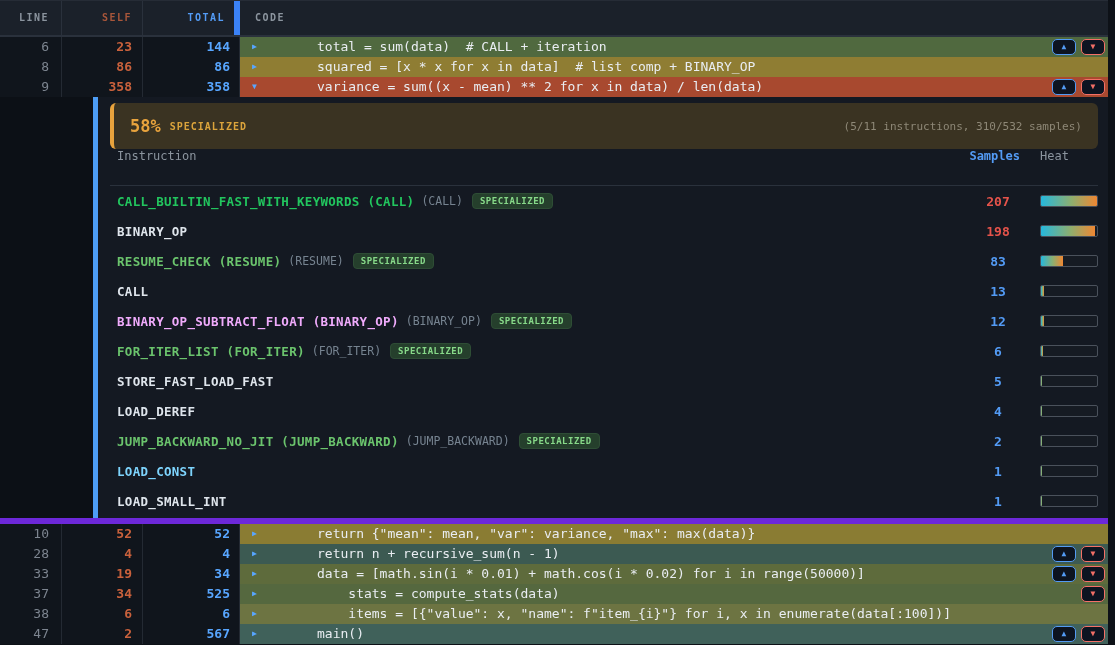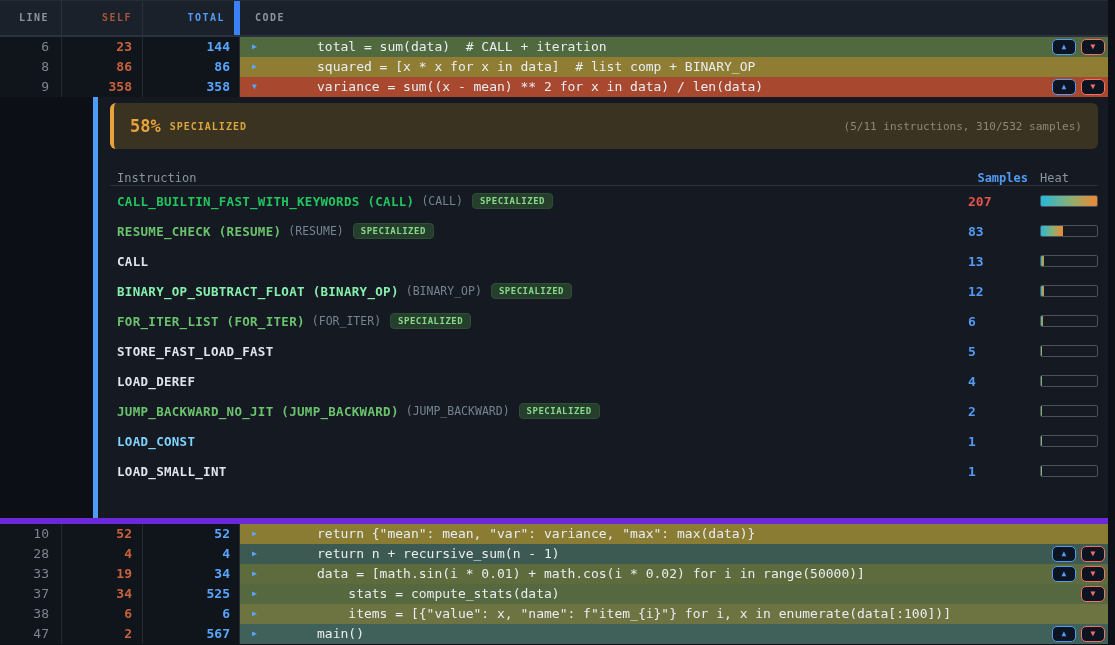--- a/index.html
+++ b/index.html
@@ -42,33 +42,33 @@
   .gutter { width:93px; background:#0c1016; }
   .vline { width:5px; background:#4d9df6; }
   .pcontent { flex:1; padding:0 10px 0 12px; }
 
   .banner { margin-top:6px; height:46px; background:#3a3322; border-left:4px solid #e8a33d;
     border-radius:6px; display:flex; align-items:center; padding:0 16px; }
   .pct { font-size:17px; font-weight:bold; color:#e8a33d; }
   .plabel { font-size:10px; font-weight:bold; color:#dba43c; letter-spacing:1px; margin-left:9px; }
   .pdetail { margin-left:auto; font-size:11px; color:#8e8877; }
 
-  .ihdr { height:36px; display:flex; align-items:flex-end; padding-left:7px; }
+  .ihdr { height:36px; display:flex; align-items:flex-start; padding-left:7px;gap:8px; }
   .ih-name { flex:1; font-size:12px; color:#8b949e; }
   .ih-samples { width:60px; text-align:right; font-size:12px; font-weight:bold; color:#539bf5; }
   .ih-heat { width:58px; margin-left:12px; font-size:12px; color:#8b949e; }
   .idiv { height:1px; background:#2a313c; }
 
   .irow { height:30px; display:flex; align-items:center; padding-left:7px; }
   .iname { flex:1; display:flex; align-items:center; }
   .nm { font-size:12.5px; font-weight:bold; letter-spacing:0.3px; }
   .base { font-size:11.5px; color:#768390; margin-left:7px; }
   .badge { margin-left:9px; font-size:9px; font-weight:bold; letter-spacing:0.5px;
     color:#87d989; background:#253f2c; border:1px solid #2e4d35; border-radius:4px; padding:2px 7px; }
-  .ismp { width:60px; text-align:left; font-size:13px; font-weight:bold; }
+  .ismp { width:60px; text-align:center; font-size:13px; font-weight:bold; }
   .iheat { width:58px; height:12px; margin-left:12px; border:1px solid #4a515b; border-radius:2px;
     background:#161b23; overflow:hidden; }
   .ifill { height:100%; background:linear-gradient(90deg,#26b8dd 0%,#8fae6e 55%,#ef8733 100%); }
 </style>
 </head>
 <body>
 
 <div class="app">
 
   <div class="thead">
@@ -137,20 +137,29 @@
           <span class="nm" style="color: #22c55e;">CALL_BUILTIN_FAST_WITH_KEYWORDS (CALL)</span>
           <span class="base">(CALL)</span>
           <span class="badge">SPECIALIZED</span>
         </div>
         <div class="ismp" style="color: rgb(229, 83, 75);">207</div>
         <div class="iheat">
             <div class="ifill" style="width: 100%;"></div>
           </div>
       </div>
 
+      <div class="irow">
+        <div class="iname">
+            <span class="nm" style="color: rgb(223, 229, 236);">BINARY_OP</span>
+          </div>
+        <div class="ismp" style="color: rgb(229, 83, 75);">198</div>
+        <div class="iheat">
+            <div class="ifill" style="width: 96%;"></div>
+          </div>
+      </div>
 
       <div class="irow">
         <div class="iname">
           <span class="nm" style="color: rgb(107, 196, 109);">RESUME_CHECK (RESUME)</span>
           <span class="base">(RESUME)</span>
           <span class="badge">SPECIALIZED</span>
         </div>
         <div class="ismp" style="color: rgb(83, 155, 245);">83</div>
         <div class="iheat">
             <div class="ifill" style="width: 40%;"></div>
@@ -162,21 +171,21 @@
             <span class="nm" style="color: rgb(223, 229, 236);">CALL</span>
           </div>
         <div class="ismp" style="color: rgb(83, 155, 245);">13</div>
         <div class="iheat">
             <div class="ifill" style="width: 6%;"></div>
           </div>
       </div>
 
       <div class="irow">
         <div class="iname">
-          <span class="nm" style="color: #86efac;">BINARY_OP_SUBTRACT_FLOAT (BINARY_OP)</span>
+          <span class="nm" style="color: #f0abfc;">BINARY_OP_SUBTRACT_FLOAT (BINARY_OP)</span>
           <span class="base">(BINARY_OP)</span>
           <span class="badge">SPECIALIZED</span>
         </div>
         <div class="ismp" style="color: rgb(83, 155, 245);">12</div>
         <div class="iheat">
             <div class="ifill" style="width: 5.5%;"></div>
           </div>
       </div>
 
       <div class="irow">

